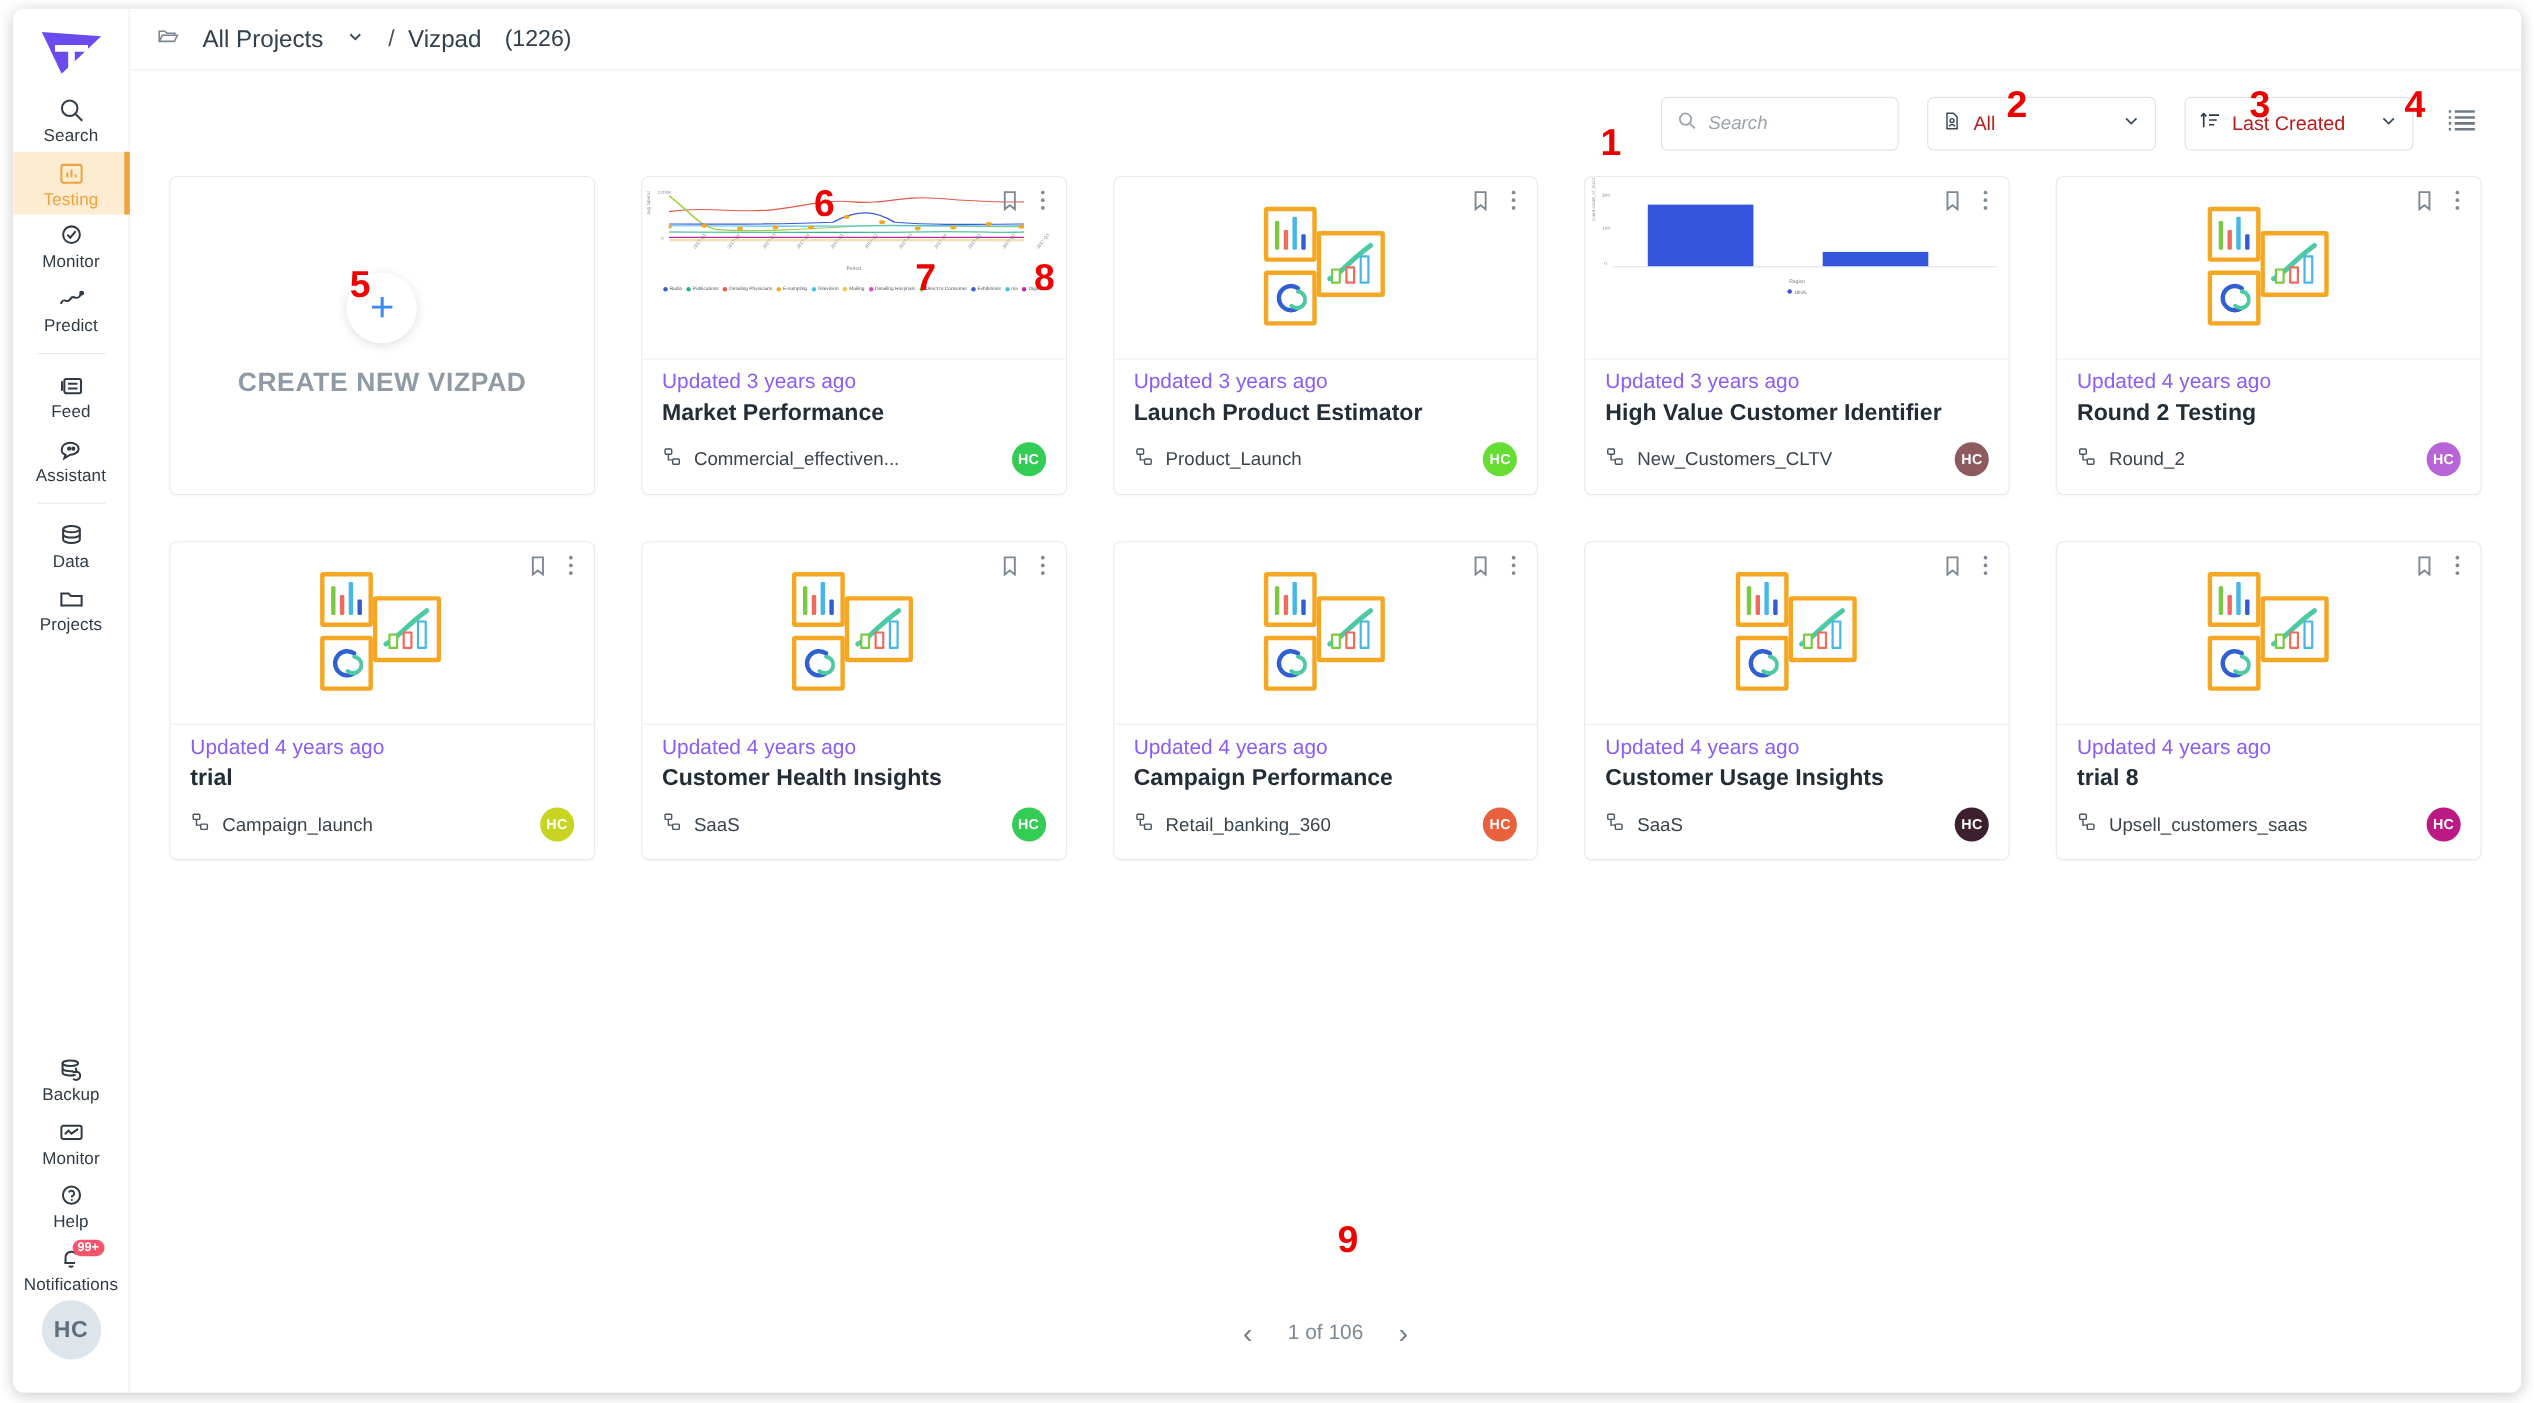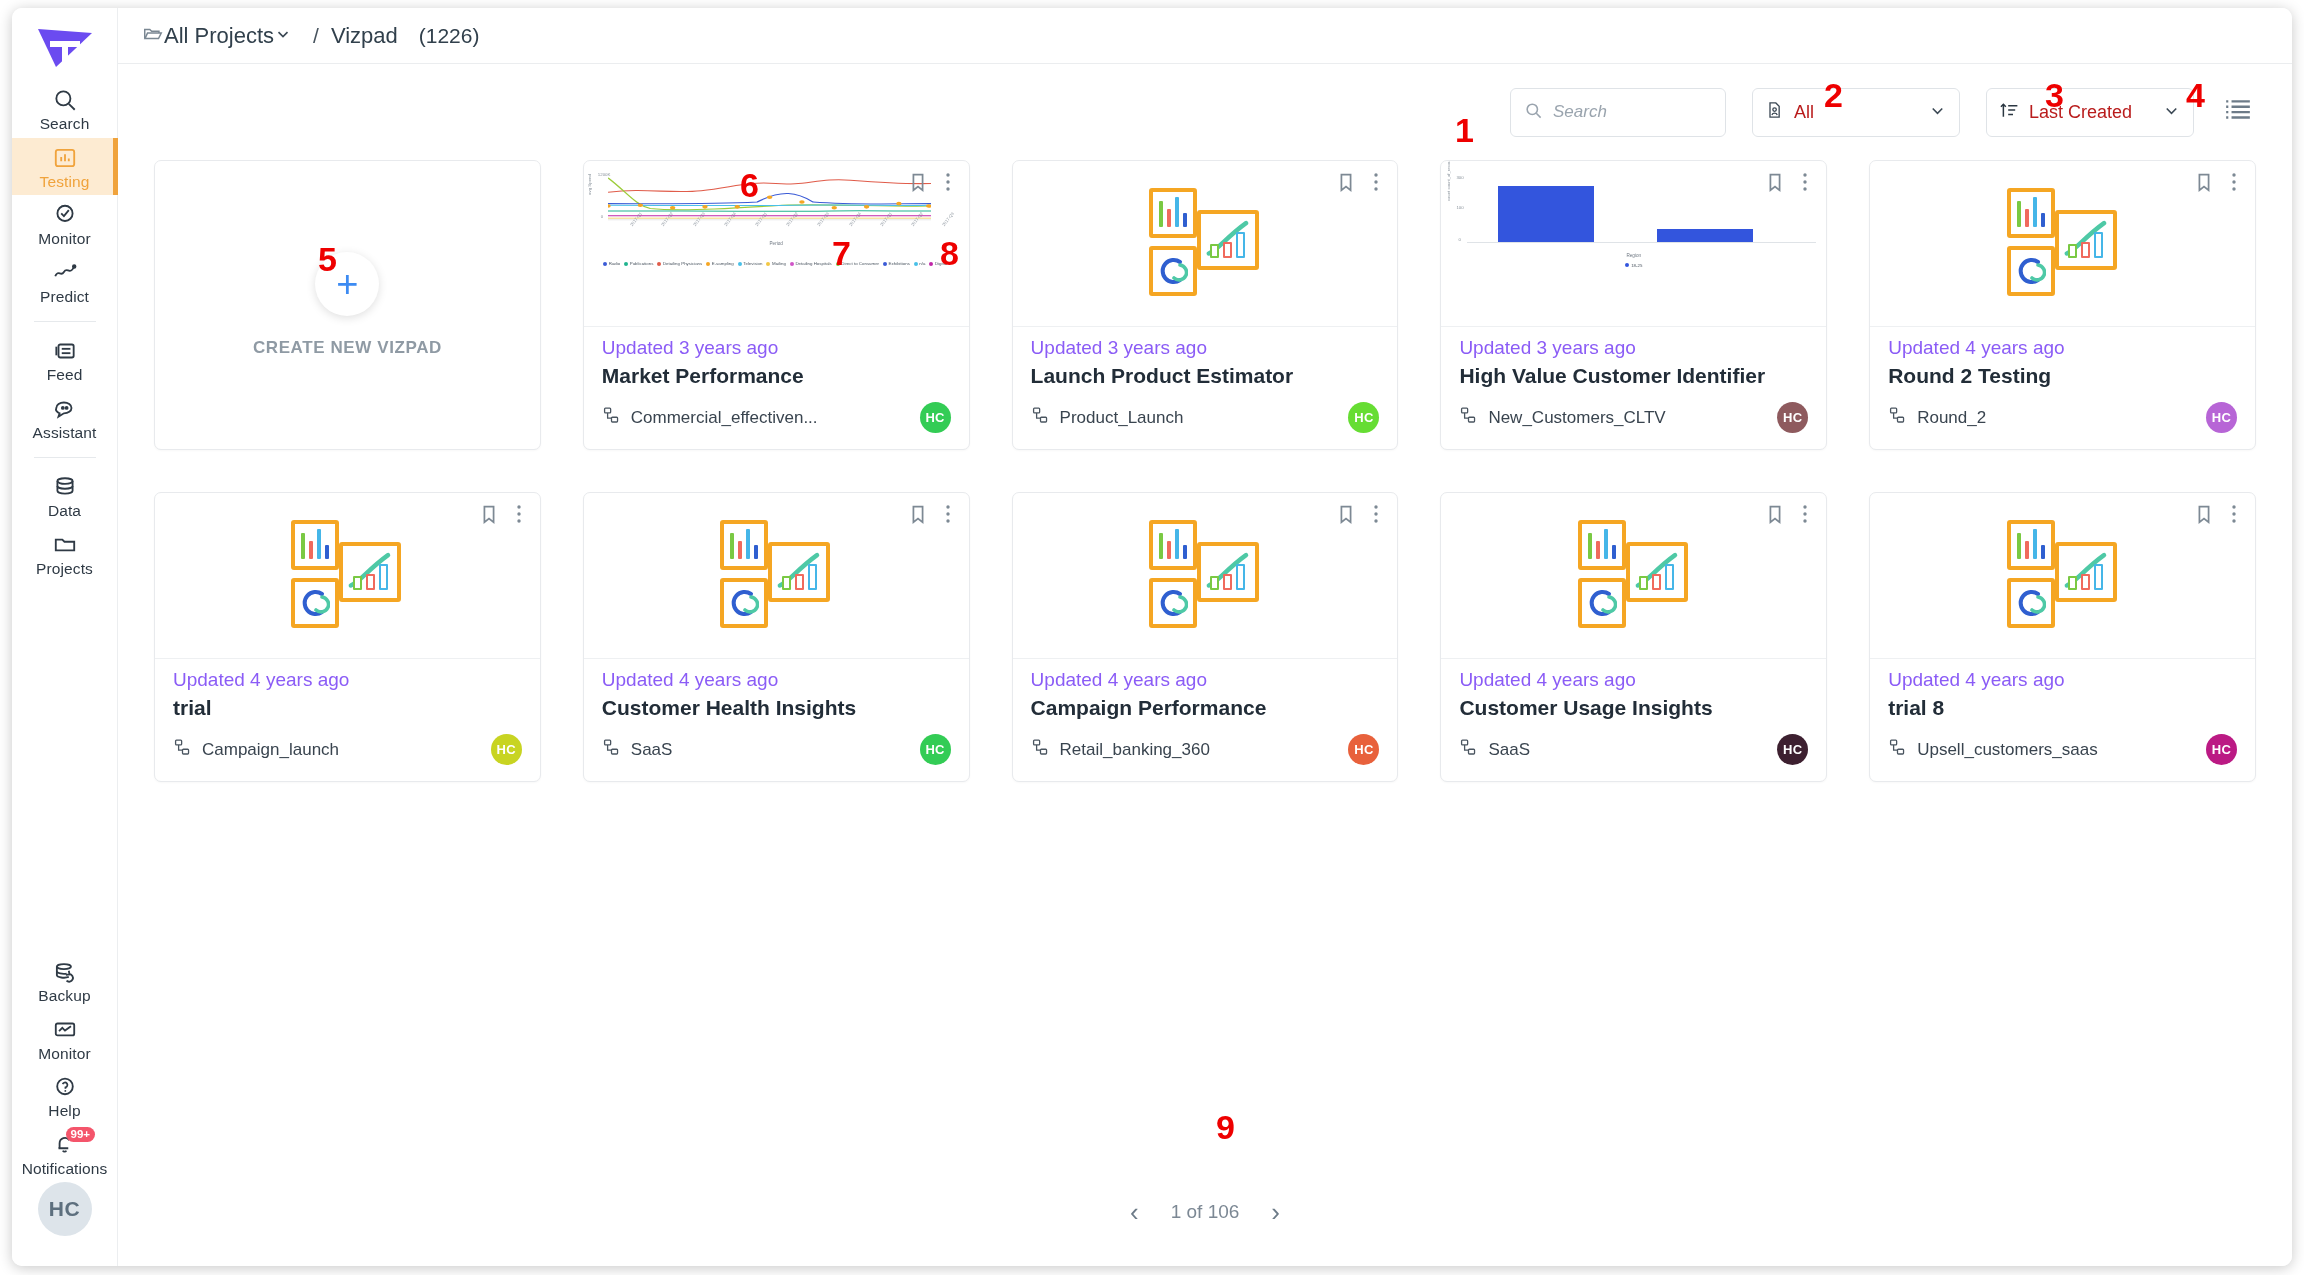--- a/index.html
+++ b/index.html
@@ -56,21 +56,21 @@
     margin: 0 0 30px 0;
   }
 
   
   .main { flex: 1 1 auto; display: flex; flex-direction: column; background:#fff; min-width:0; }
   .topbar {
     height: 56px; flex: 0 0 56px;
     border-bottom: 1px solid #ebedef;
     display: flex; align-items: center; padding-left: 24px; gap: 9px;
   }
-  .crumb-link { display:flex; align-items:center; gap:0; cursor:pointer; }
+  .crumb-link { display:flex; align-items:center; gap:20px; cursor:pointer; }
   .crumb-txt { font-size: 22px; color: #31404c; }
   .crumb-sep { font-size: 21px; color:#46525d; margin: 0 3px 0 12px;}
   .crumb-cur { font-size: 22px; color: #31404c; }
   .crumb-count { font-size: 21px; color: #31404c; margin-left: 12px; }
 
   .toolbar {
     height: 96px; flex: 0 0 96px;
     display:flex; align-items:center; justify-content:flex-end;
     padding: 0 36px 0 0; gap: 26px;
   }
@@ -134,21 +134,21 @@
     border:1px solid #e8eaed; border-radius:7px; height:290px; background:#fff;
     display:flex; flex-direction:column; align-items:center; justify-content:center; gap: 22px;
     cursor:pointer; box-shadow: 0 1px 2px rgba(0,0,0,.03);
   }
   .plus-circle {
     width:64px; height:64px; border-radius:50%; background:#fff;
     box-shadow: 0 2px 10px rgba(0,0,0,.13);
     display:flex; align-items:center; justify-content:center;
     font-size: 38px; color:#3d8bf2; font-weight: 300; line-height: 0.8;
   }
-  .create-lbl { font-size: 17px; color:#8f9aa4; font-weight:bold; letter-spacing: .6px; }
+  .create-lbl { font-size: 24px; color:#8f9aa4; font-weight:bold; letter-spacing: .6px; }
 
   
   .vz-icon { position:relative; width:140px; height:112px; }
   .vz-box { position:absolute; border:4px solid #f5a623; border-radius:3px; background:#fff;
             display:flex; align-items:flex-end; justify-content:center; gap:4px; }
   .vz-a { left: 14px; top: 0px;  width: 48px; height: 50px; padding: 7px 6px 7px 6px; }
   .vz-b { left: 62px; top: 22px; width: 62px; height: 60px; }
   .vz-c { left: 14px; top: 58px; width: 48px; height: 50px; align-items:center; }
   .bar { width: 6px; border-radius: 1px; }
 

